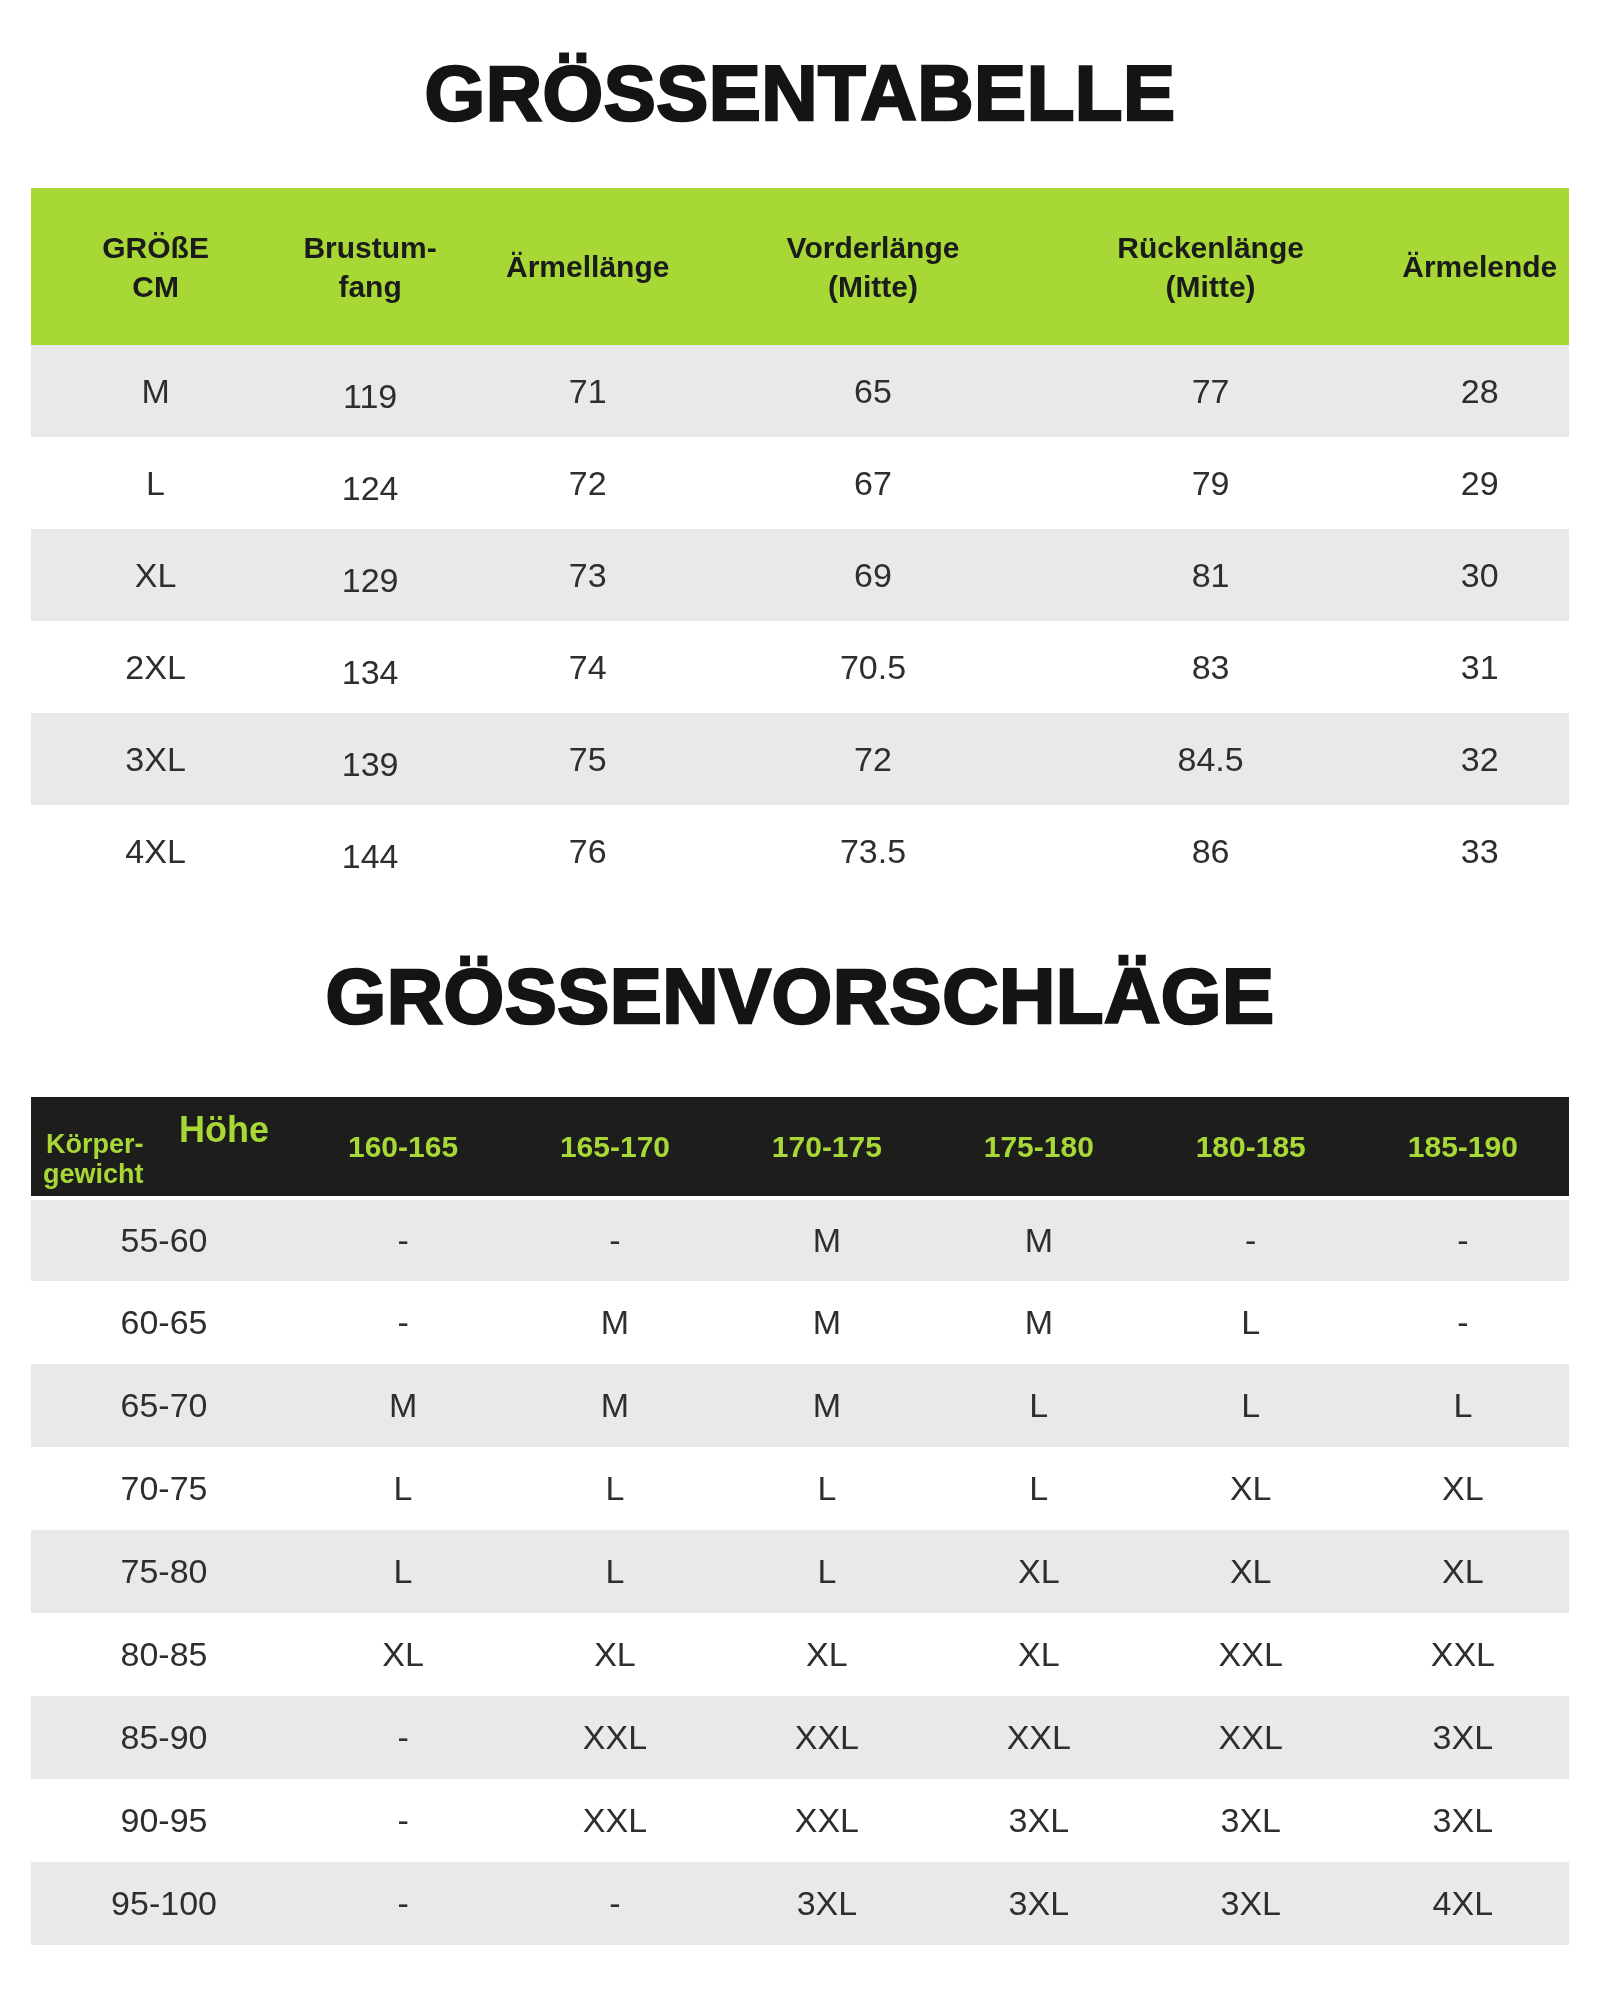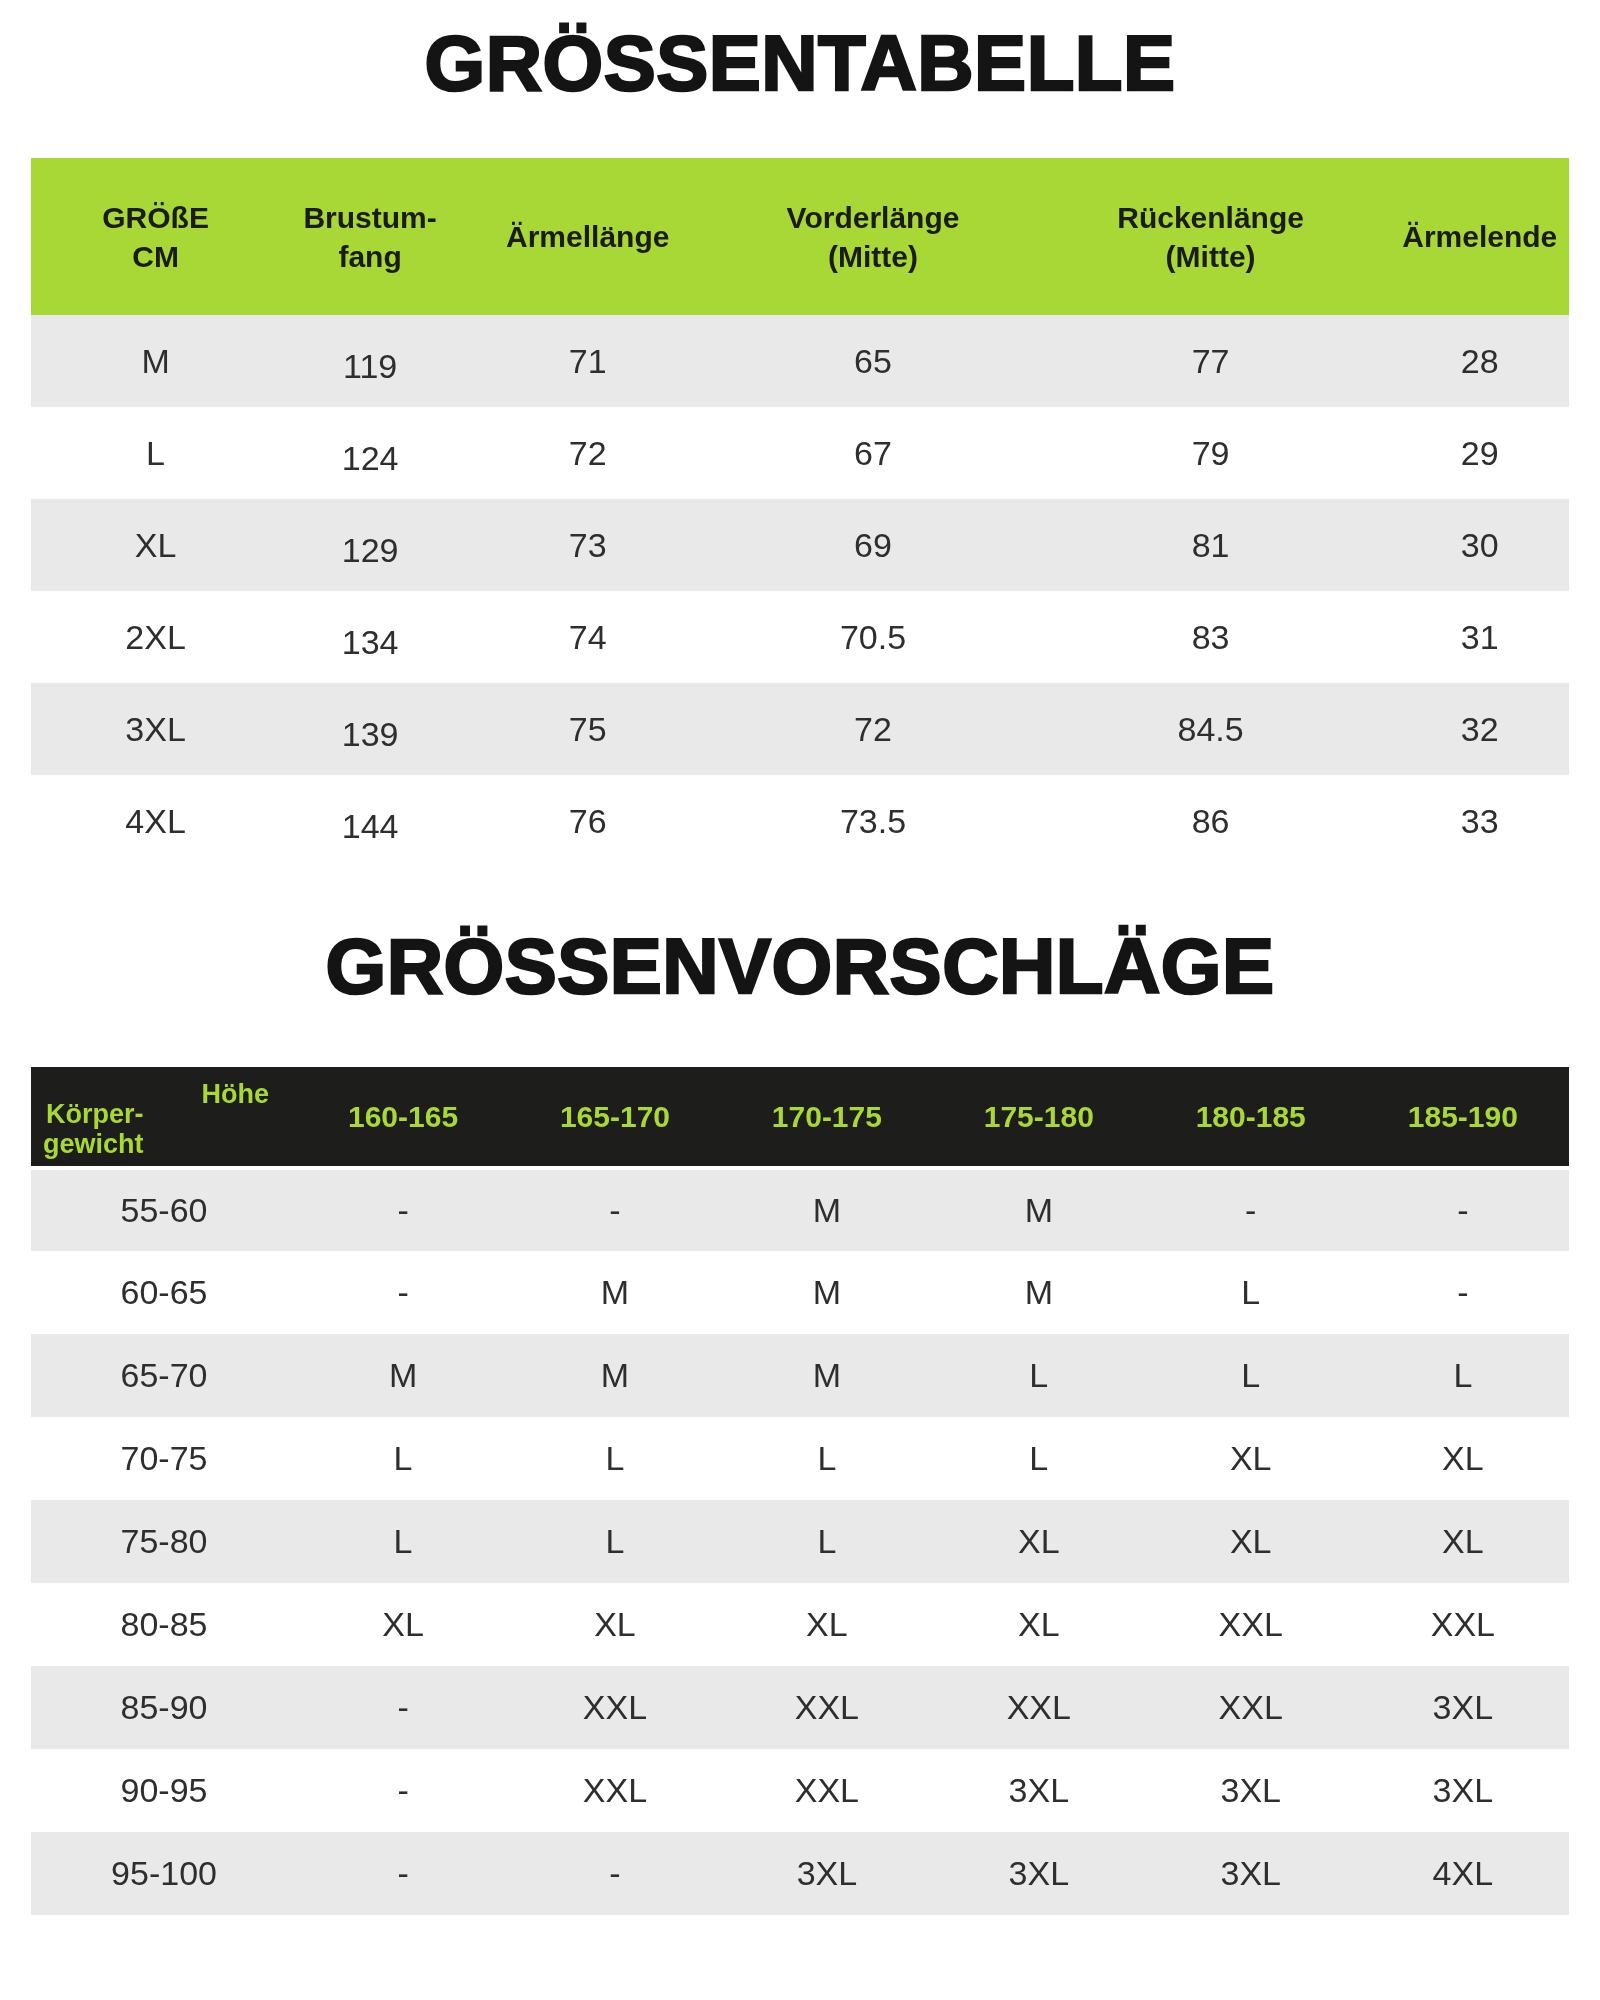--- a/index.html
+++ b/index.html
@@ -17,21 +17,21 @@
     font-family:"Liberation Sans", sans-serif;
     color:var(--data);
   }
   .title{
     margin:0; text-align:center;
     font-size:78px; font-weight:900; line-height:1;
     letter-spacing:0.5px;
     color:#141414;
     -webkit-text-stroke:2.5px #141414;
   }
-  #size-chart-title{ margin-top:24px; }
+  #size-chart-title{ margin-top:54px; }
   #suggestions-title{ margin-top:60px; }
 
   table.tbl{
     border-collapse:collapse; table-layout:fixed;
     width:1538px; margin-left:31px;
   }
   .tbl th, .tbl td{
     text-align:center; vertical-align:middle; padding:0;
   }
 
@@ -55,21 +55,21 @@
   #suggestion-table{ margin-top:62px; }
   #suggestion-table thead tr{ height:99px; }
   #suggestion-table thead th{
     background:var(--dark); color:var(--green);
     font-size:30px; font-weight:700;
     border-bottom:4px solid #ffffff;
   }
   .corner{ position:relative; height:99px; width:100%; }
   .corner .hoehe{
     position:absolute; top:12px; right:28px;
-    font-size:27px; font-weight:700;
+    font-size:36px; font-weight:700;
   }
   .corner .weightlbl{
     position:absolute; bottom:7px; left:12px;
     font-size:27px; font-weight:700;
     text-align:right; line-height:1.12; white-space:pre-line;
   }
   #suggestion-table tbody tr{ height:83px; }
 </style>
 </head>
 <body>

